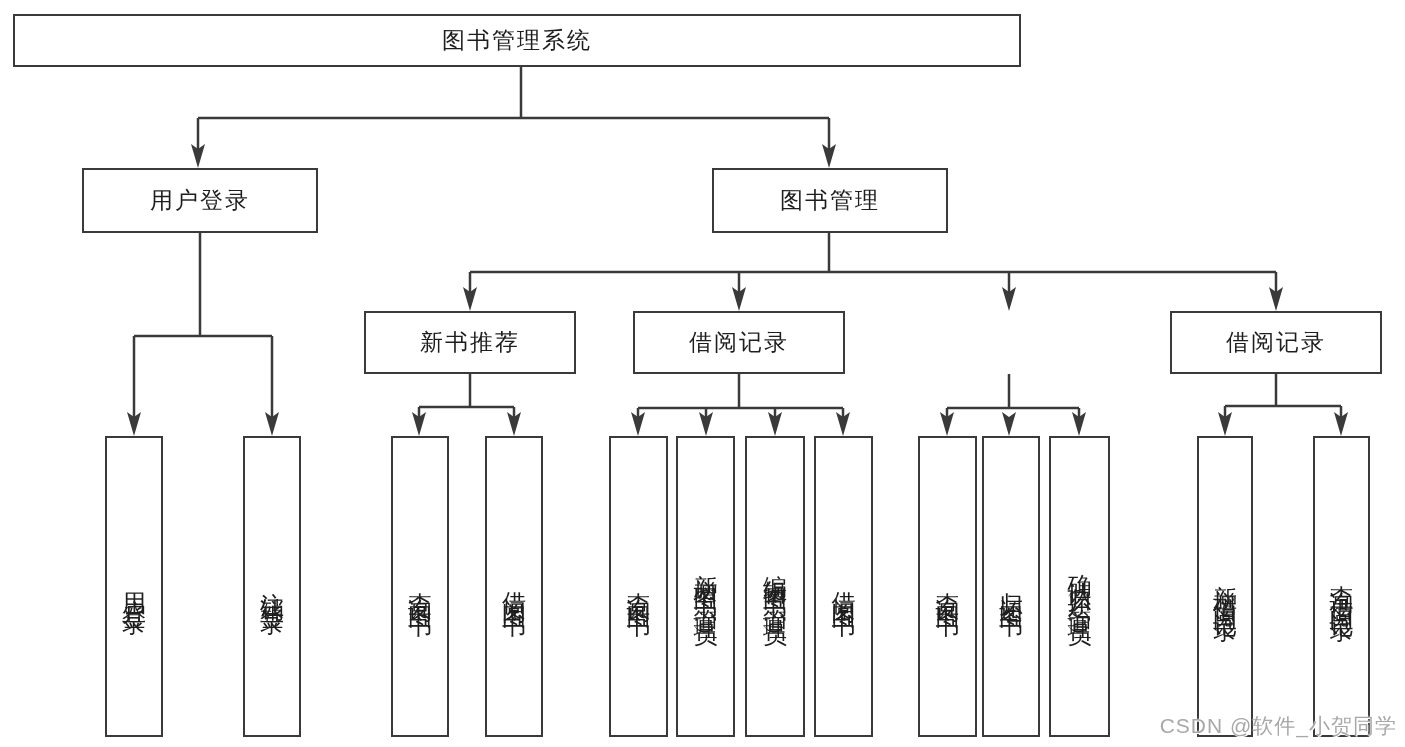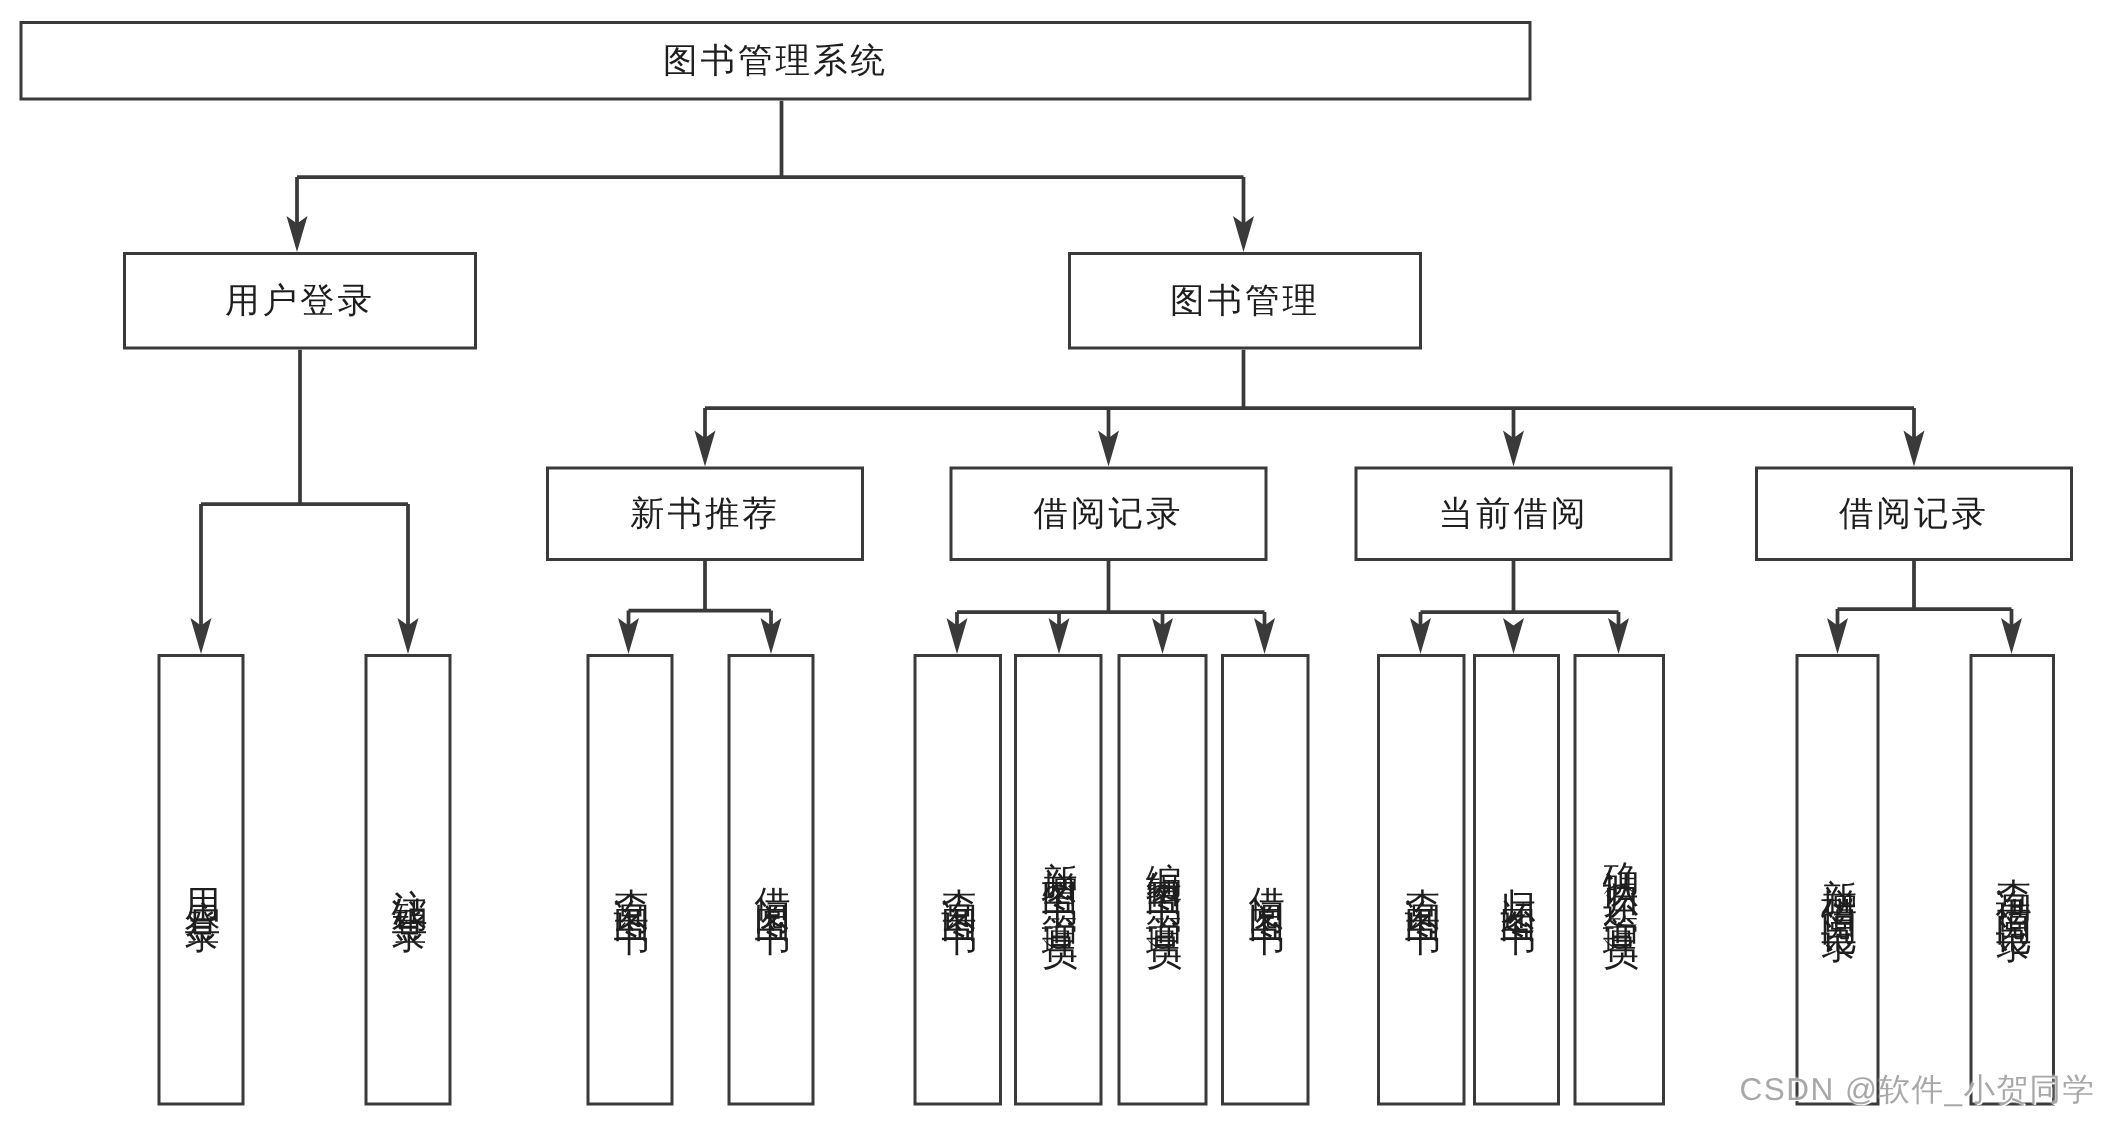--- a/index.html
+++ b/index.html
@@ -131,23 +131,20 @@
   <div class="box" style="left:364px; top:311px; width:212px; height:63px;">
     <span class="hlabel">新书推荐</span>
   </div>
 
   <div class="box" style="left:712px; top:168px; width:236px; height:65px;">
     <span class="hlabel">图书管理</span>
   </div>
   <div class="box" style="left:633px; top:311px; width:212px; height:63px;">
     <span class="hlabel">借阅记录</span>
   </div>
-  <div class="box" style="left:903px; top:311px; width:212px; height:63px;">
-    <span class="hlabel">当前借阅</span>
-  </div>
   <div class="box" style="left:1170px; top:311px; width:212px; height:63px;">
     <span class="hlabel">借阅记录</span>
   </div>
 
   <div class="box vbox" style="left:105px; top:436px; width:58px; height:301px;">
     <span class="vlabel">用户登录</span>
   </div>
   <div class="box vbox" style="left:243px; top:436px; width:58px; height:301px;">
     <span class="vlabel">注销登录</span>
   </div>

